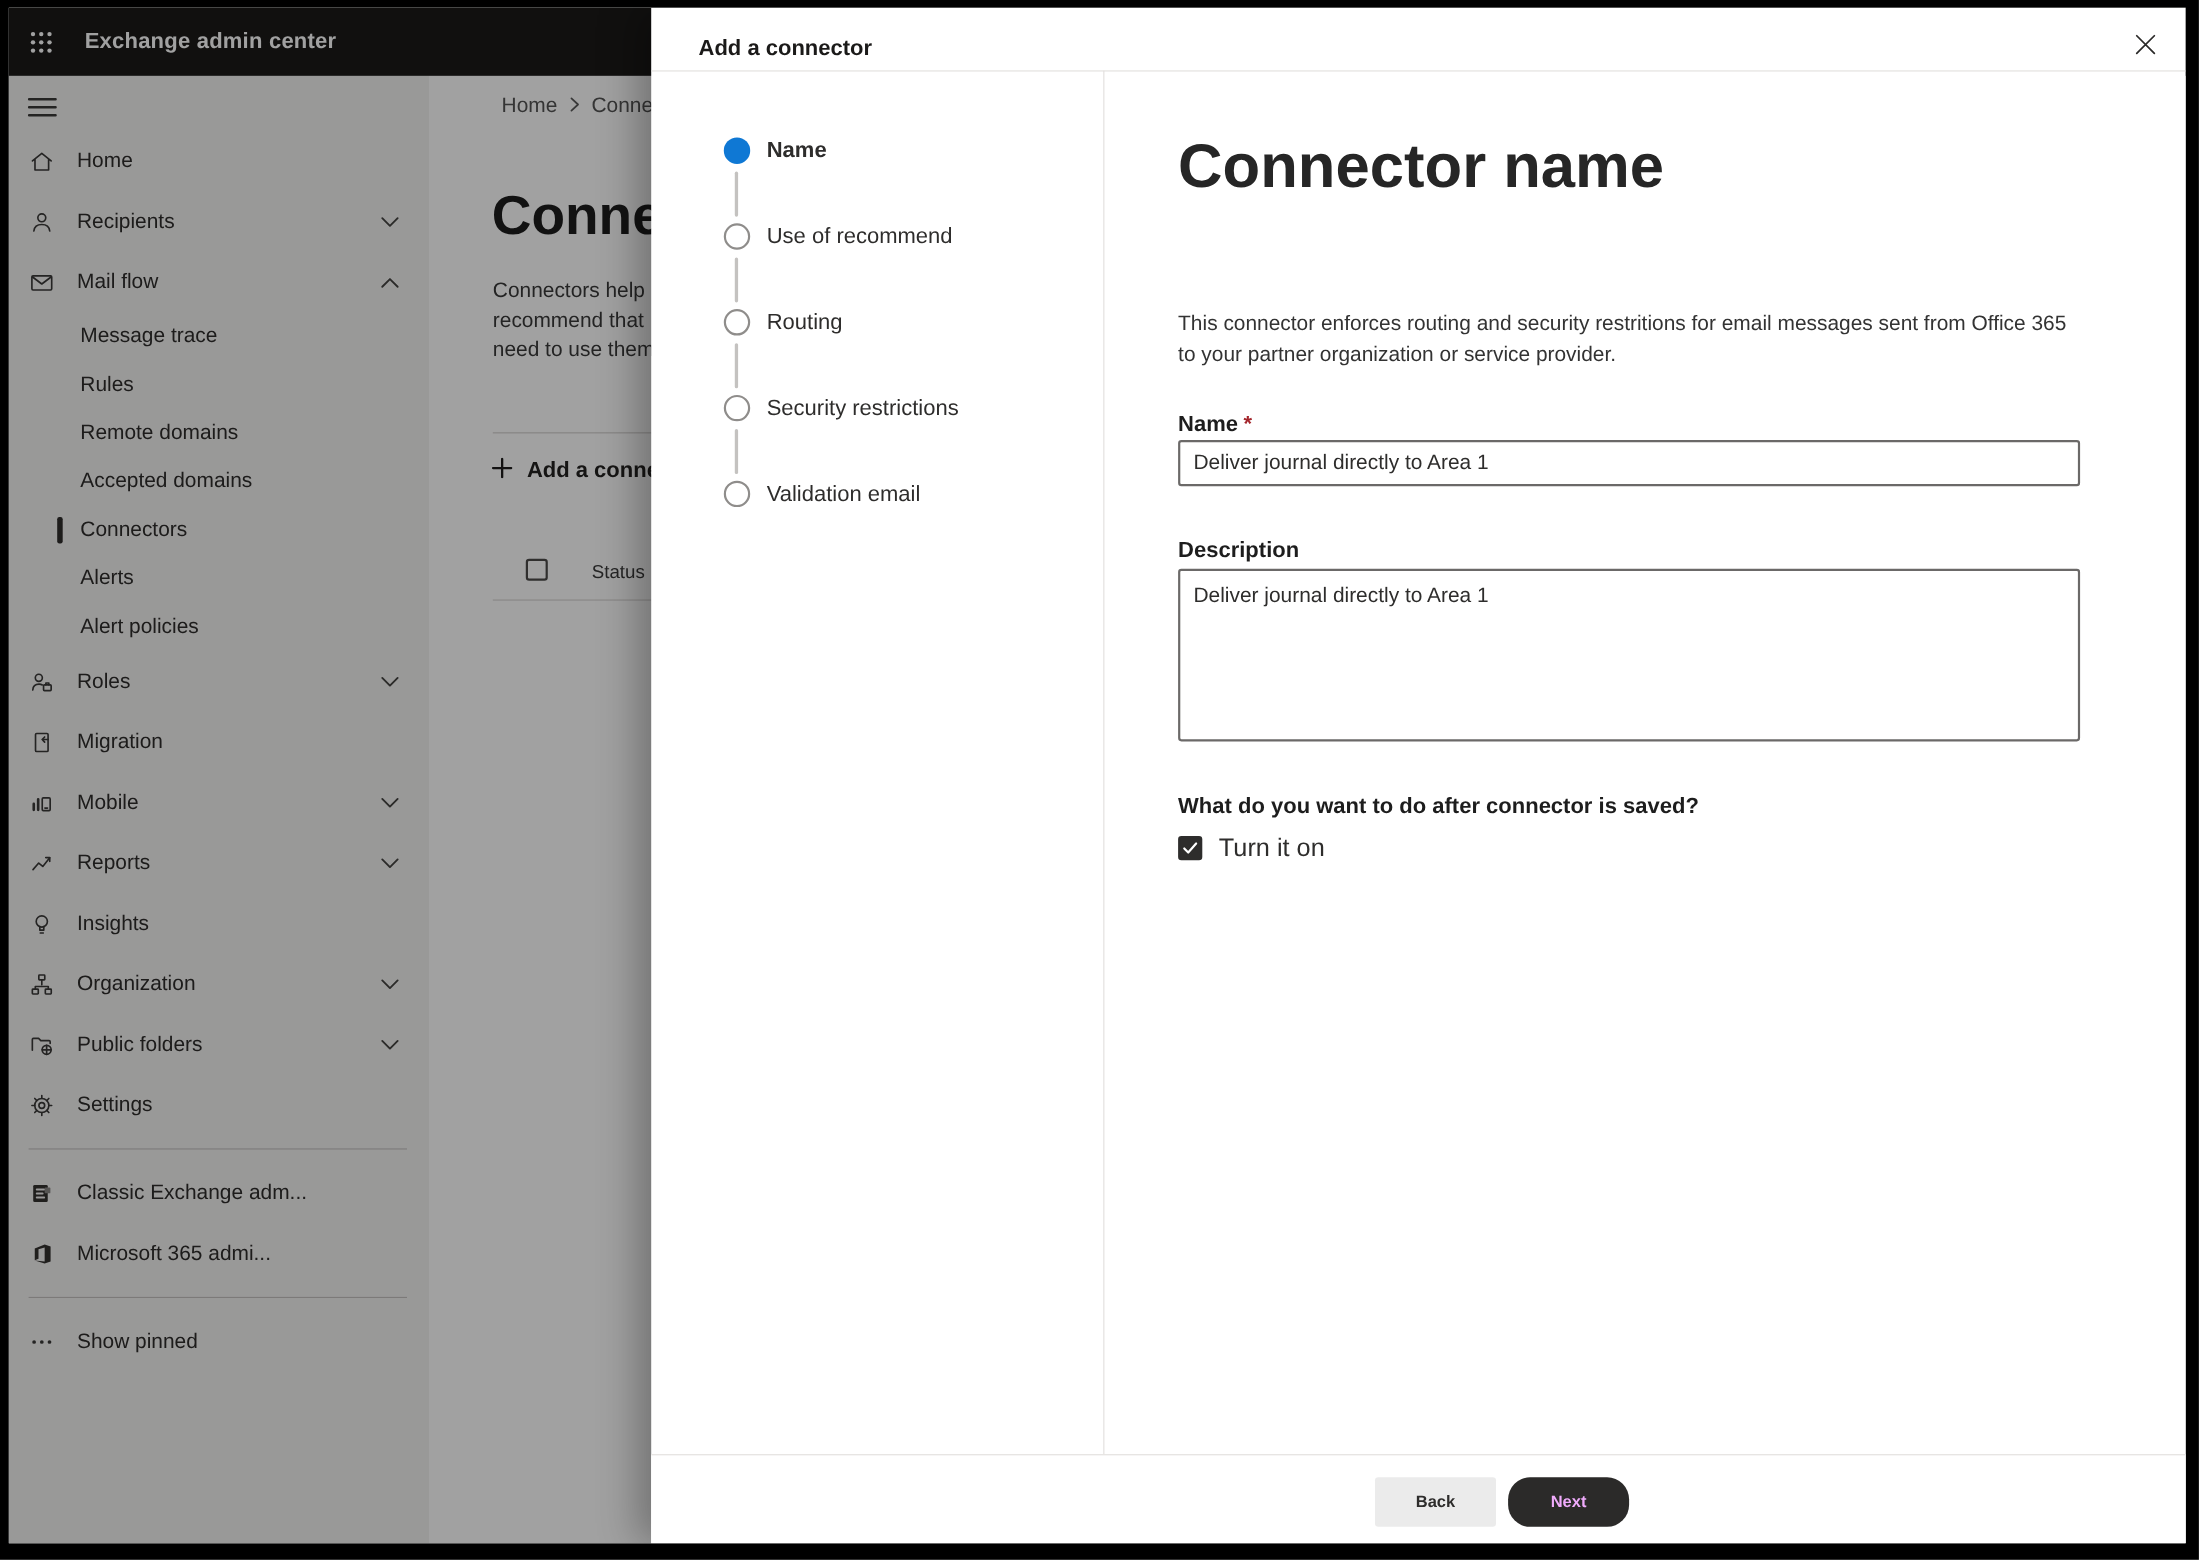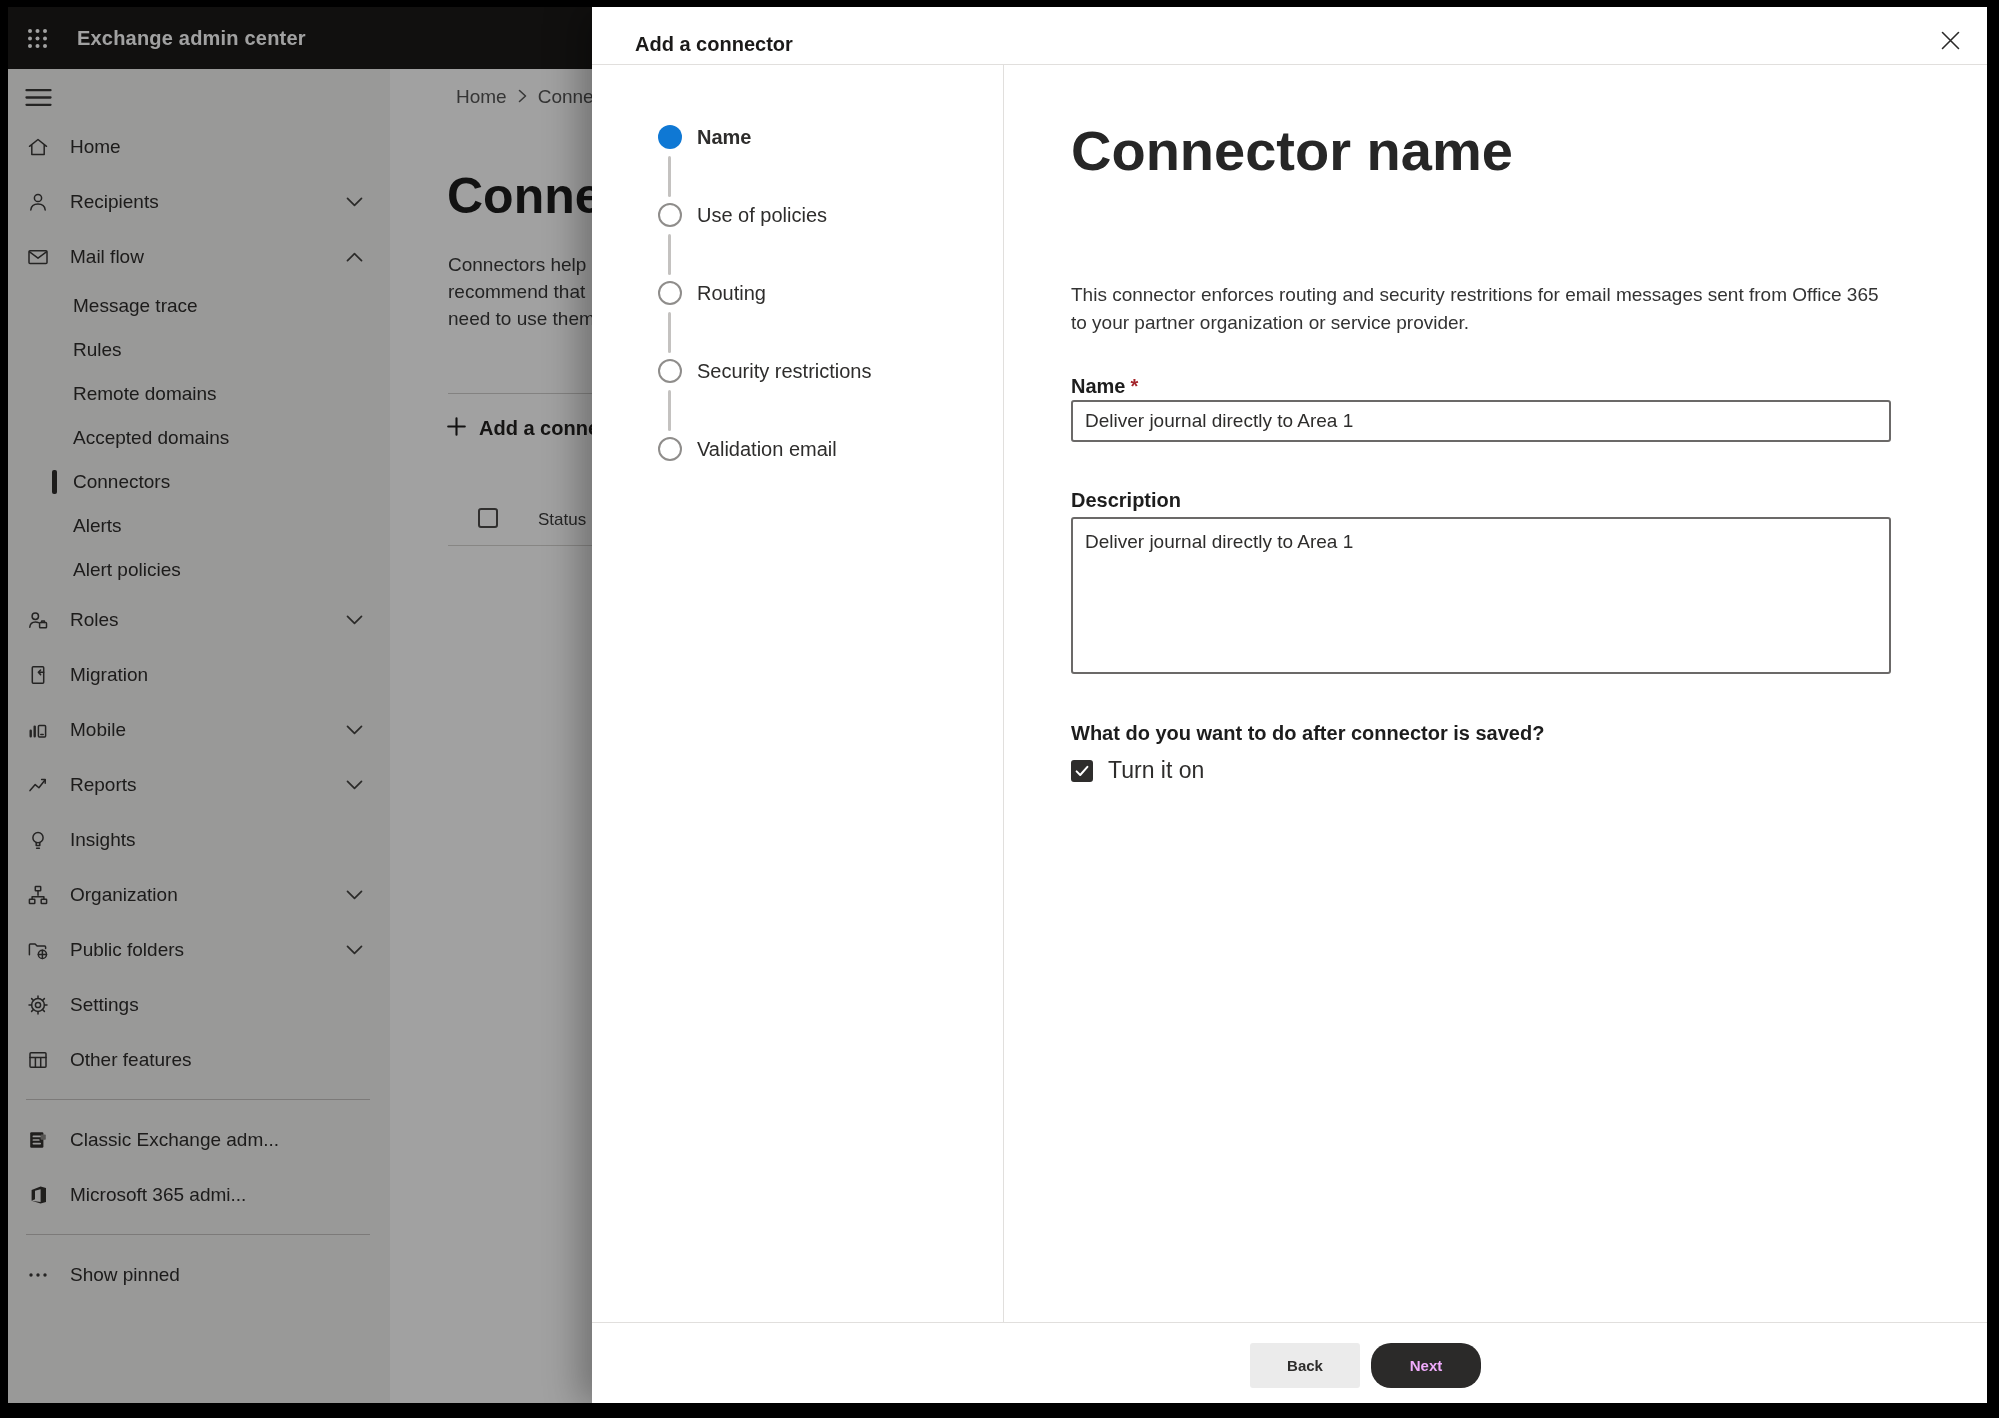--- a/index.html
+++ b/index.html
@@ -267,29 +267,20 @@
         <div class="nav-item top">
           <span class="nav-icon">
             <svg class="lineico" width="24" height="24" viewBox="0 0 24 24">
               <circle cx="12" cy="12" r="6.4"></circle>
               <circle cx="12" cy="12" r="2.6"></circle>
               <path d="M12 3v2.6M12 18.4V21M3 12h2.6M18.4 12H21M5.6 5.6l1.9 1.9M16.5 16.5l1.9 1.9M18.4 5.6l-1.9 1.9M7.5 16.5l-1.9 1.9"></path>
             </svg>
           </span>
           <span class="nav-label">Settings</span>
         </div>
-        <div class="nav-item top">
-          <span class="nav-icon">
-            <svg class="lineico" width="24" height="24" viewBox="0 0 24 24">
-              <rect x="4" y="4.8" width="16" height="14.4" rx="1"></rect>
-              <path d="M4 9.4h16M9.4 9.4v9.8M14.7 9.4v9.8"></path>
-            </svg>
-          </span>
-          <span class="nav-label">Other features</span>
-        </div>
         <div class="nav-divider"></div>
         <div class="nav-item top">
           <span class="nav-icon"><svg width="24" height="24" viewBox="0 0 24 24">
               <rect x="4.2" y="4.2" width="13.2" height="15.6" rx="1.2" fill="#33312f"></rect>
               <path d="M7.4 8.4h6.8M7.4 12h5.4M7.4 15.6h6.8" stroke="#f3f2f1" stroke-width="1.7" stroke-linecap="round" fill="none"></path>
               <rect x="14.6" y="6.6" width="5.2" height="5.2" rx=".8" fill="#8a8886"></rect>
             </svg></span>
           <span class="nav-label">Classic Exchange adm...</span>
         </div>
         <div class="nav-item top">
@@ -355,21 +346,21 @@
     <div class="dlg-body">
       <div class="steps-col">
         <div class="steps">
             <div class="step current">
               <span class="dot"></span>
               <span class="s-label">Name</span>
               <span class="s-line"></span>
             </div>
             <div class="step upcoming">
               <span class="dot"></span>
-              <span class="s-label">Use of policies</span>
+              <span class="s-label">Use of recommend</span>
               <span class="s-line"></span>
             </div>
             <div class="step upcoming">
               <span class="dot"></span>
               <span class="s-label">Routing</span>
               <span class="s-line"></span>
             </div>
             <div class="step upcoming">
               <span class="dot"></span>
               <span class="s-label">Security restrictions</span>

